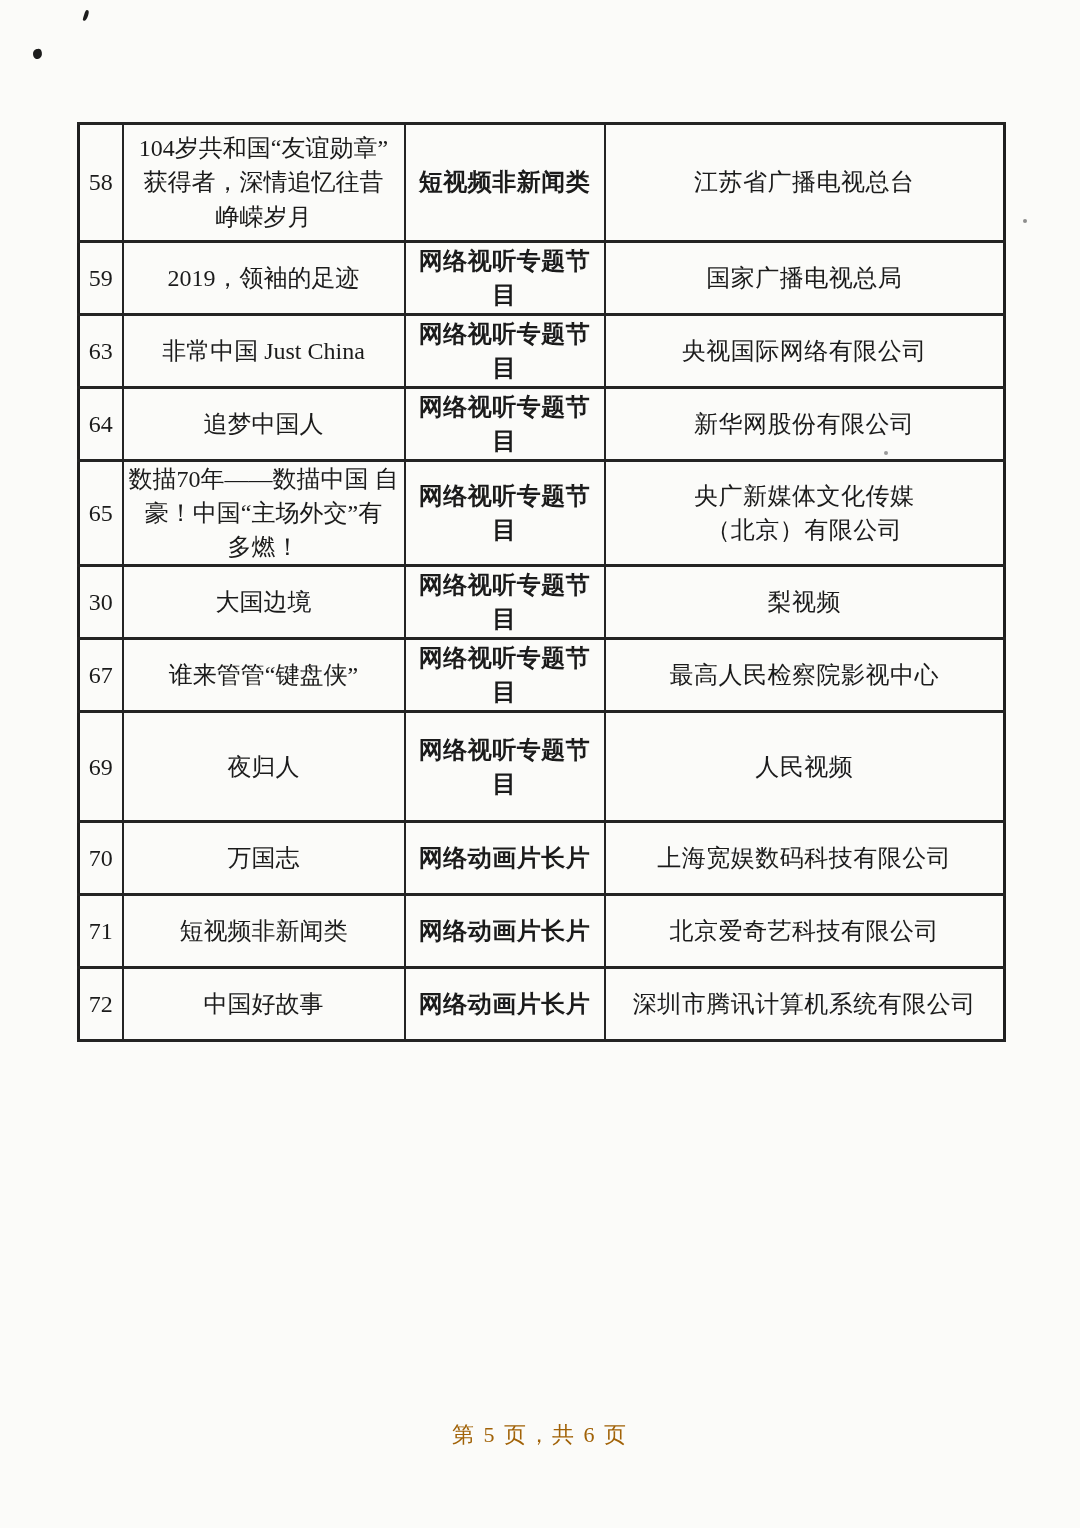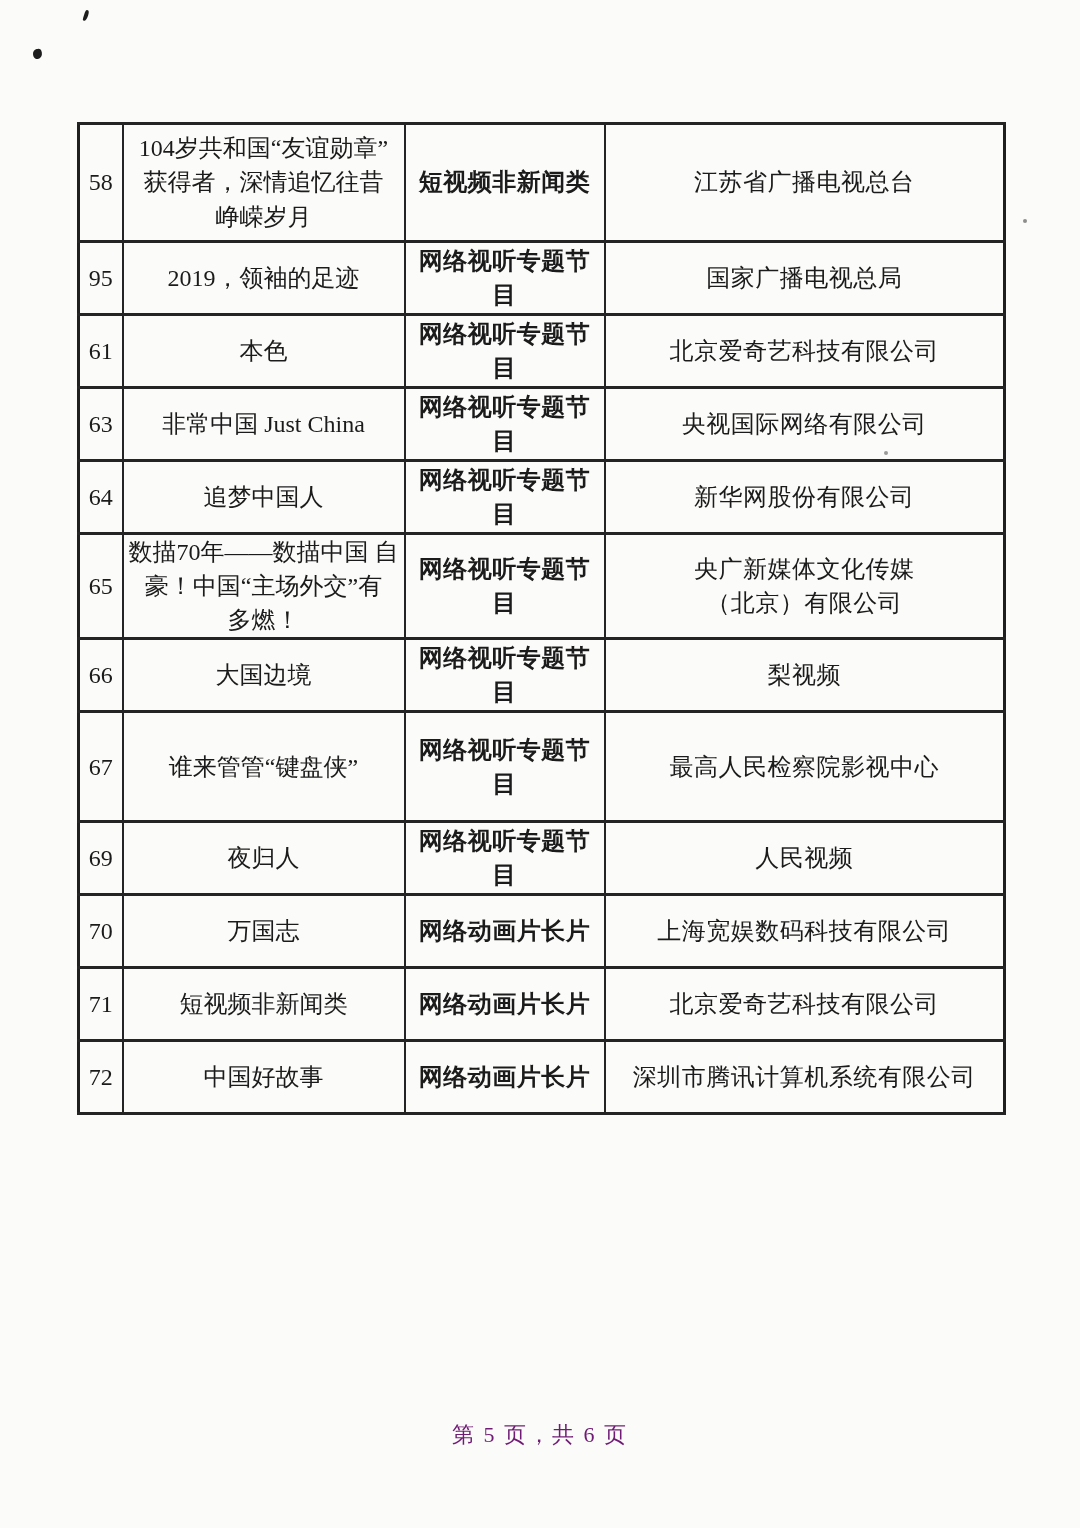--- a/index.html
+++ b/index.html
@@ -78,21 +78,21 @@
   td.c-org { letter-spacing: 0.5px; }
 
   
   .page-footer {
     position: absolute;
     left: 0;
     top: 1420px;
     width: 1080px;
     text-align: center;
     font-size: 22px;
-    color: #701a75;
+    color: #a16207;
     letter-spacing: 2px;
   }
 </style>
 </head>
 <body>
 
 <div class="speck speck-tick"></div>
 <div class="speck speck-dot"></div>
 <div class="speck speck-faint-1"></div>
 <div class="speck speck-faint-2"></div>
@@ -107,30 +107,24 @@
   <tbody>
     <tr>
       <td class="c-no">58</td>
       <td class="c-title">104岁共和国“友谊勋章”
 获得者，深情追忆往昔
 峥嵘岁月</td>
       <td class="c-cat">短视频非新闻类</td>
       <td class="c-org">江苏省广播电视总台</td>
     </tr>
     <tr>
-      <td class="c-no">95</td>
+      <td class="c-no">59</td>
       <td class="c-title">2019，领袖的足迹</td>
       <td class="c-cat">网络视听专题节目</td>
       <td class="c-org">国家广播电视总局</td>
-    </tr>
-    <tr>
-      <td class="c-no">61</td>
-      <td class="c-title">本色</td>
-      <td class="c-cat">网络视听专题节目</td>
-      <td class="c-org">北京爱奇艺科技有限公司</td>
     </tr>
     <tr>
       <td class="c-no">63</td>
       <td class="c-title">非常中国 Just China</td>
       <td class="c-cat">网络视听专题节目</td>
       <td class="c-org">央视国际网络有限公司</td>
     </tr>
     <tr>
       <td class="c-no">64</td>
       <td class="c-title">追梦中国人</td>
@@ -140,21 +134,21 @@
     <tr>
       <td class="c-no">65</td>
       <td class="c-title">数描70年——数描中国 自
 豪！中国“主场外交”有
 多燃！</td>
       <td class="c-cat">网络视听专题节目</td>
       <td class="c-org">央广新媒体文化传媒
 （北京）有限公司</td>
     </tr>
     <tr>
-      <td class="c-no">66</td>
+      <td class="c-no">30</td>
       <td class="c-title">大国边境</td>
       <td class="c-cat">网络视听专题节目</td>
       <td class="c-org">梨视频</td>
     </tr>
     <tr>
       <td class="c-no">67</td>
       <td class="c-title">谁来管管“键盘侠”</td>
       <td class="c-cat">网络视听专题节目</td>
       <td class="c-org">最高人民检察院影视中心</td>
     </tr>

